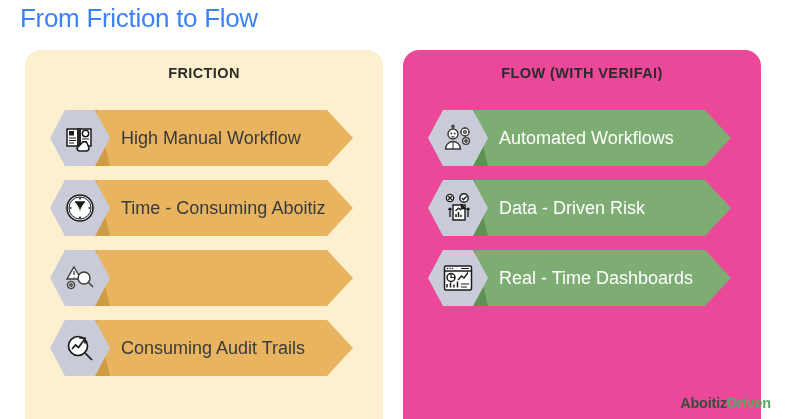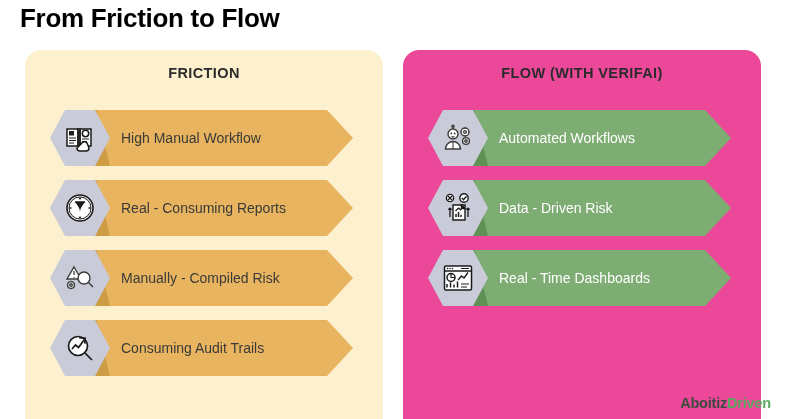--- a/index.html
+++ b/index.html
@@ -15,22 +15,22 @@
     font-family: "Liberation Sans", sans-serif;
     position: relative;
   }
 
   
   .page-title {
     position: absolute;
     left: 20px;
     top: 3px;
     font-size: 26px;
-    font-weight: bold;
-    color: #000000;
+    font-weight: normal;
+    color: #3b82f6;
     letter-spacing: -0.3px;
     white-space: nowrap;
   }
 
   
   .panel {
     position: absolute;
     top: 50px;
     width: 358px;
     height: 419px;
@@ -107,21 +107,21 @@
   }
   .hex svg { display: block; }
 
   .row-label {
     position: absolute;
     left: 96px;
     top: 0;
     height: 56px;
     display: flex;
     align-items: center;
-    font-size: 14px;
+    font-size: 18px;
     white-space: nowrap;
   }
   .panel-friction .row-label { color: #3a3a3a; }
   .panel-flow     .row-label { color: #ffffff; }
 
   
   .logo {
     position: absolute;
     right: 14px;
     bottom: 8px;
@@ -165,38 +165,37 @@
       <div class="chevron-shade"></div>
       <div class="hex">
         <svg width="34" height="34" viewBox="0 0 34 34" fill="none" stroke="#1b1b1b" stroke-width="1.6">
           <circle cx="17" cy="17" r="13" fill="#fff"></circle>
           <circle cx="17" cy="17" r="11" stroke-width="1"></circle>
           <path d="M17 6.5 v2 M17 25.5 v2 M6.5 17 h2 M25.5 17 h2"></path>
           <path d="M12 11 q5 6 5 10 q0 -4 5 -10 z" fill="#1b1b1b" stroke="none"></path>
           <path d="M12 11 h10" stroke-width="1.4"></path>
         </svg>
       </div>
-      <div class="row-label">Real - Consuming Reports</div>
+      <div class="row-label">Time - Consuming Aboitiz</div>
     </div>
 
     <div class="row">
       <div class="chevron"></div>
       <div class="chevron-shade"></div>
       <div class="hex">
         <svg width="34" height="34" viewBox="0 0 34 34" fill="none" stroke="#3c3c3c" stroke-width="1.4">
           <path d="M11 6 L18 18 H4 Z" fill="#fff"></path>
           <path d="M11 10 v4 M11 16 v0.8" stroke-width="1.3"></path>
           <circle cx="21" cy="17" r="6" fill="#fff"></circle>
           <path d="M25.5 21.5 L30 26"></path>
           <circle cx="8" cy="24" r="3.4" fill="#fff"></circle>
           <circle cx="8" cy="24" r="1.3"></circle>
           <path d="M8 19.8 v1.2 M8 27 v1.2 M3.8 24 h1.2 M11 24 h1.2" stroke-width="1.2"></path>
         </svg>
       </div>
-      <div class="row-label">Manually - Compiled Risk</div>
     </div>
 
     <div class="row">
       <div class="chevron"></div>
       <div class="chevron-shade"></div>
       <div class="hex">
         <svg width="34" height="34" viewBox="0 0 34 34" fill="none" stroke="#1b1b1b" stroke-width="1.7">
           <circle cx="15" cy="15" r="9.5" fill="#fff"></circle>
           <path d="M22 22 L29 29"></path>
           <path d="M9 18 l3.5 -4 l3 2.5 l5.5 -7.5"></path>

